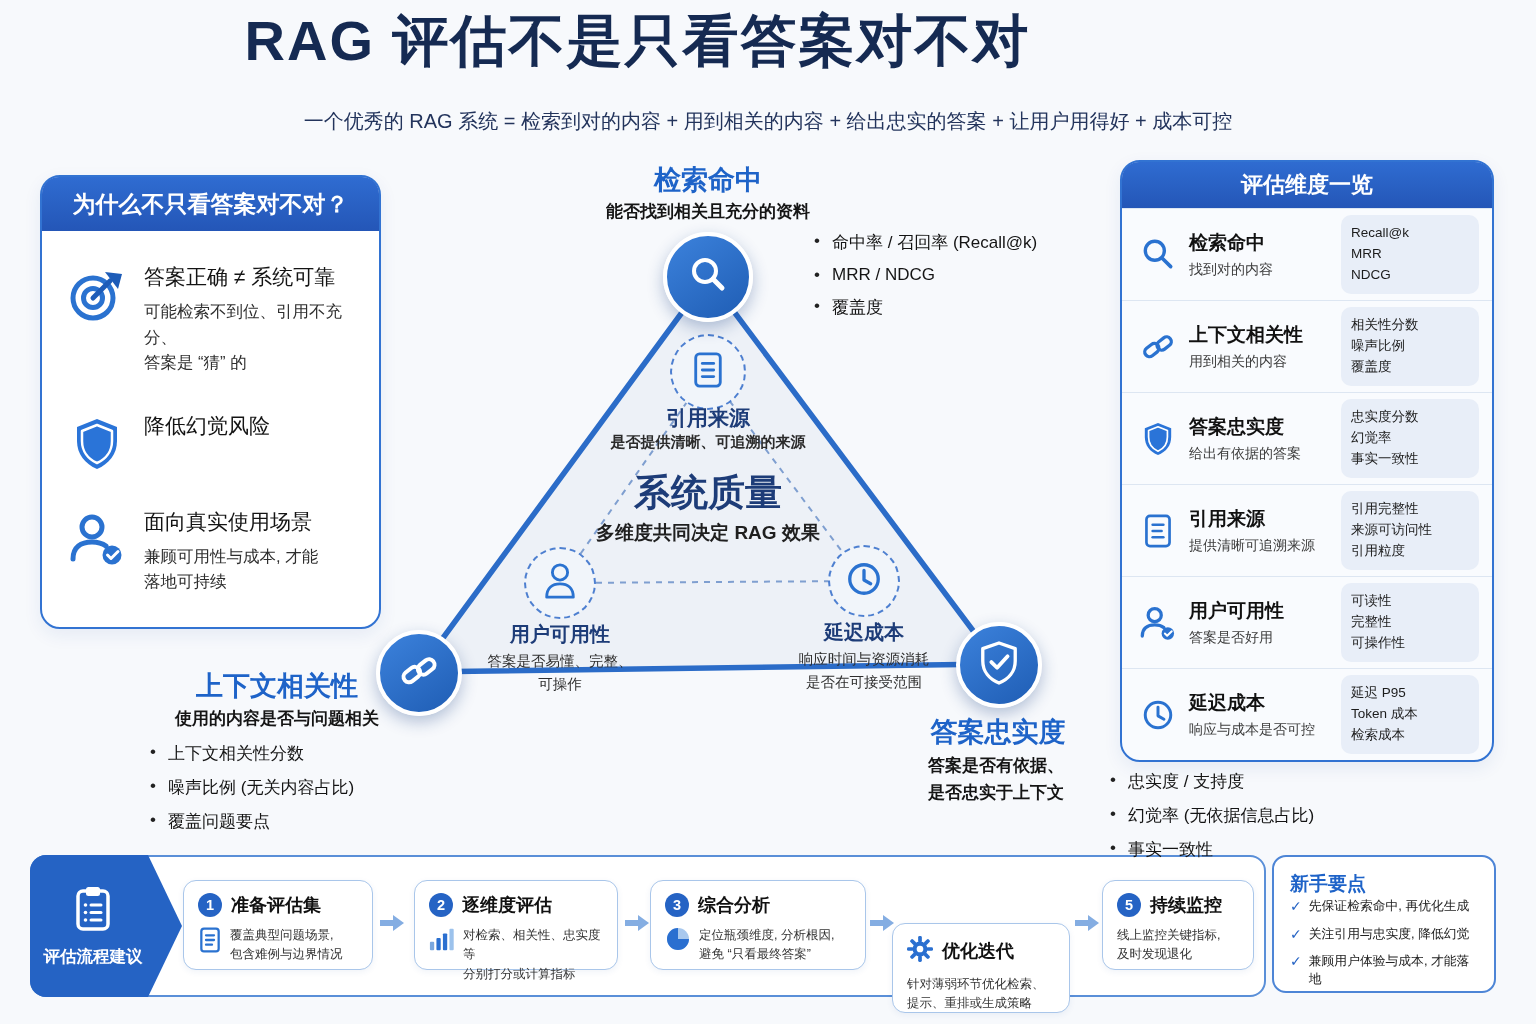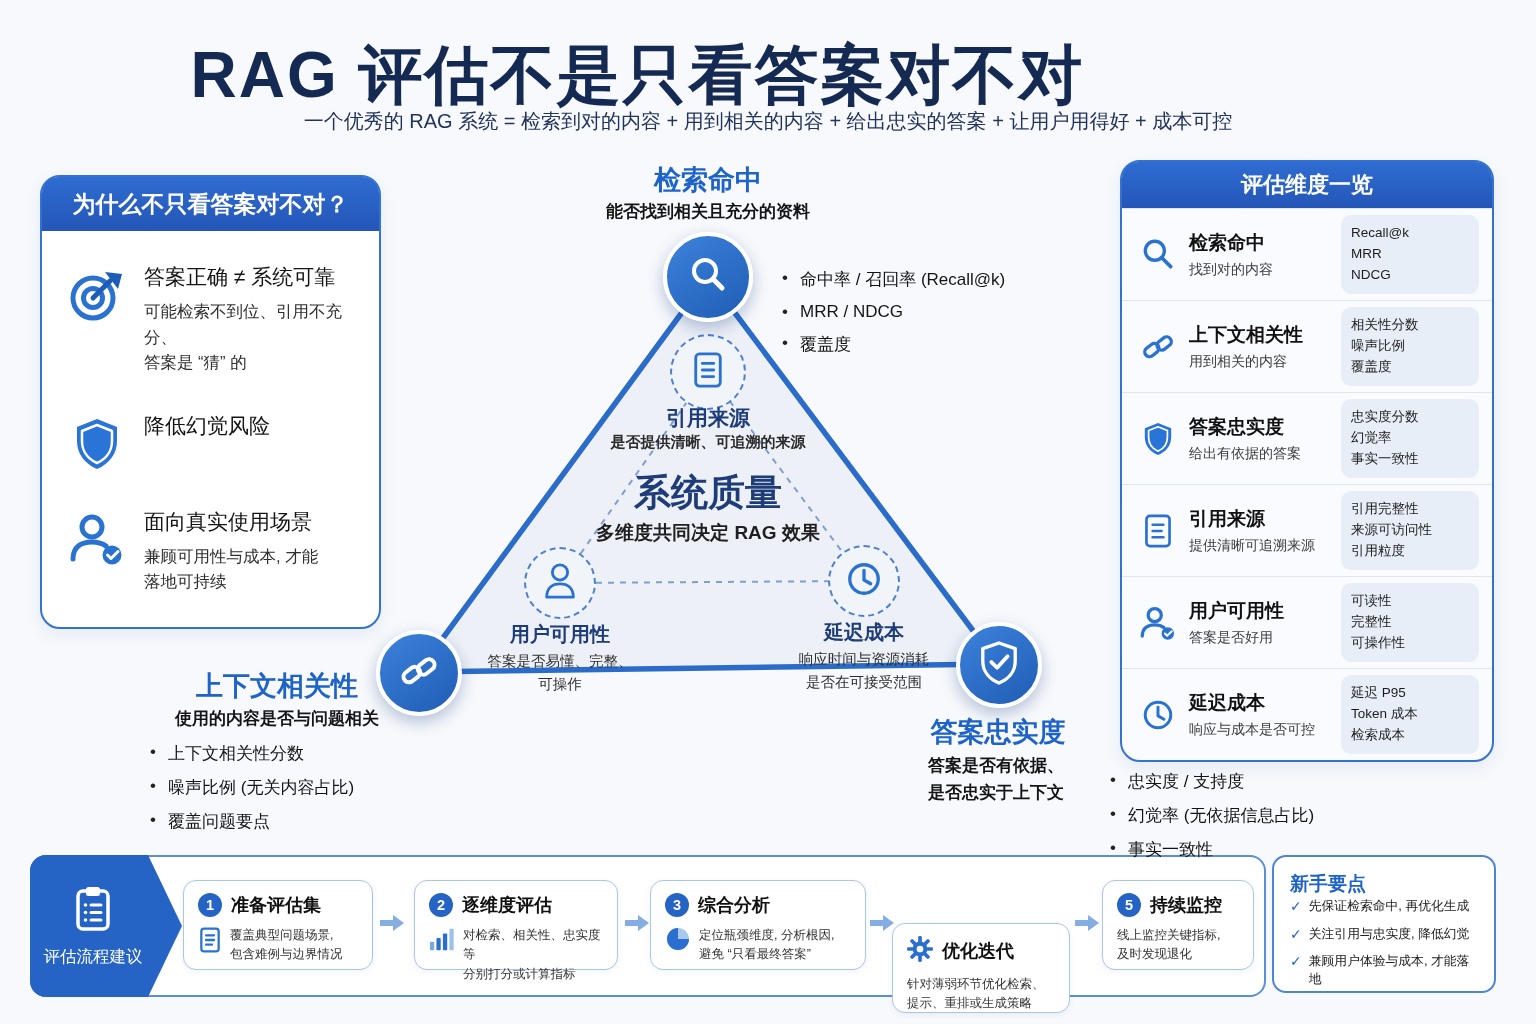--- a/index.html
+++ b/index.html
@@ -1,20 +1,20 @@
 <!DOCTYPE html>
 <html><head>
 <meta charset="utf-8">
 <style>
   html,body{margin:0;padding:0;}
   body{width:1536px;height:1024px;position:relative;background:#f7f9fc;
        font-family:"Liberation Sans","DejaVu Sans",sans-serif;color:#1a1a1a;overflow:hidden;}
   .abs{position:absolute;}
   
-  .main-title{top:32px;left:0;width:1275px;text-align:center;font-size:64px;font-weight:800;
+  .main-title{top:4px;left:0;width:1275px;text-align:center;font-size:56px;font-weight:800;
               color:#152a52;letter-spacing:2px;}
   .main-sub{top:108px;left:0;width:1536px;text-align:center;font-size:20px;font-weight:500;color:#23345c;}
   
   .panel{background:#fff;border:2px solid #3273d2;border-radius:20px;box-shadow:0 6px 18px rgba(30,70,150,.08);}
   .panel-hdr{background:linear-gradient(180deg,#2f6cd1,#2456b7);color:#fff;font-weight:700;
              display:flex;align-items:center;justify-content:center;border-radius:17px 17px 0 0;}
   .left-panel{left:40px;top:175px;width:337px;height:450px;}
   .left-panel .panel-hdr{height:54px;font-size:23px;}
   .lp-body{padding:32px 20px 0 24px;display:flex;flex-direction:column;gap:36px;}
   .lp-item{display:flex;gap:16px;align-items:flex-start;}
@@ -42,21 +42,21 @@
   .rp-tx{flex:1;padding-left:8px;}
   .rp-title{font-size:19px;font-weight:700;color:#111;}
   .rp-desc{font-size:14px;color:#3c3c3c;margin-top:5px;}
   .rp-chip{flex:0 0 118px;background:#e8eef8;border-radius:10px;padding:8px 10px;font-size:13.5px;
            color:#1c1c1c;line-height:1.55;white-space:pre-line;}
   
   .flow-box{left:30px;top:855px;width:1232px;height:138px;background:#fff;border:2px solid #5a8fd8;border-radius:16px;}
   .flow-label{left:30px;top:855px;width:152px;height:142px;background:#2563c4;z-index:4;
               clip-path:polygon(0 0,118px 0,152px 71px,118px 142px,0 142px);border-radius:16px 0 0 16px;
               display:flex;flex-direction:column;align-items:center;justify-content:center;gap:9px;padding-right:26px;box-sizing:border-box;}
-  .flow-label .lbl{color:#fff;font-size:16.5px;font-weight:400;}
+  .flow-label .lbl{color:#fff;font-size:16.5px;font-weight:700;}
   .step{background:#fff;border:1.5px solid #a9c6ea;border-radius:13px;box-shadow:0 2px 6px rgba(40,80,160,.07);
         padding:12px 12px 10px 14px;box-sizing:border-box;z-index:3;}
   .step-hd{display:flex;align-items:center;gap:9px;}
   .badge{width:24px;height:24px;border-radius:50%;background:#2563c4;color:#fff;font-size:14.5px;font-weight:700;
          display:flex;align-items:center;justify-content:center;flex:0 0 24px;}
   .step-title{font-size:18px;font-weight:700;color:#111;}
   .step-body{display:flex;gap:8px;margin-top:9px;align-items:flex-start;}
   .step-desc{font-size:12.5px;color:#333;line-height:1.55;white-space:pre-line;}
   .arrow{z-index:3;}
   
@@ -132,21 +132,21 @@
 <div class="abs ctr blue-t" style="left:558px;top:162px;width:300px;font-size:27px;z-index:2;">检索命中</div>
 <div class="abs ctr" style="left:533px;top:200px;width:350px;font-size:17px;font-weight:600;color:#151515;z-index:2;">能否找到相关且充分的资料</div>
 <div class="abs node" style="left:663px;top:232px;width:82px;height:82px;">
   <span>
     <svg width="42" height="42" viewBox="0 0 42 42">
         <circle cx="18" cy="17" r="11" fill="none" stroke="#fff" stroke-width="4"></circle>
         <line x1="26" y1="25" x2="35" y2="34" stroke="#fff" stroke-width="5" stroke-linecap="round"></line>
       </svg>
   </span>
 </div>
-<ul class="abs blist" style="left:780px;top:231px;z-index:2;margin-top:37px;">
+<ul class="abs blist" style="left:812px;top:231px;z-index:2;">
   <li>命中率 / 召回率 (Recall@k)</li>
   <li>MRR / NDCG</li>
   <li>覆盖度</li>
 </ul>
 
 <div class="abs dashed-node" style="left:670px;top:334px;width:72px;height:72px;">
   <span>
     <svg width="34" height="38" viewBox="0 0 36 40">
         <rect x="5" y="3" width="26" height="34" rx="4" fill="none" stroke="currentColor" stroke-width="3"></rect>
         <line x1="12" y1="13" x2="24" y2="13" stroke="currentColor" stroke-width="3" stroke-linecap="round"></line>

